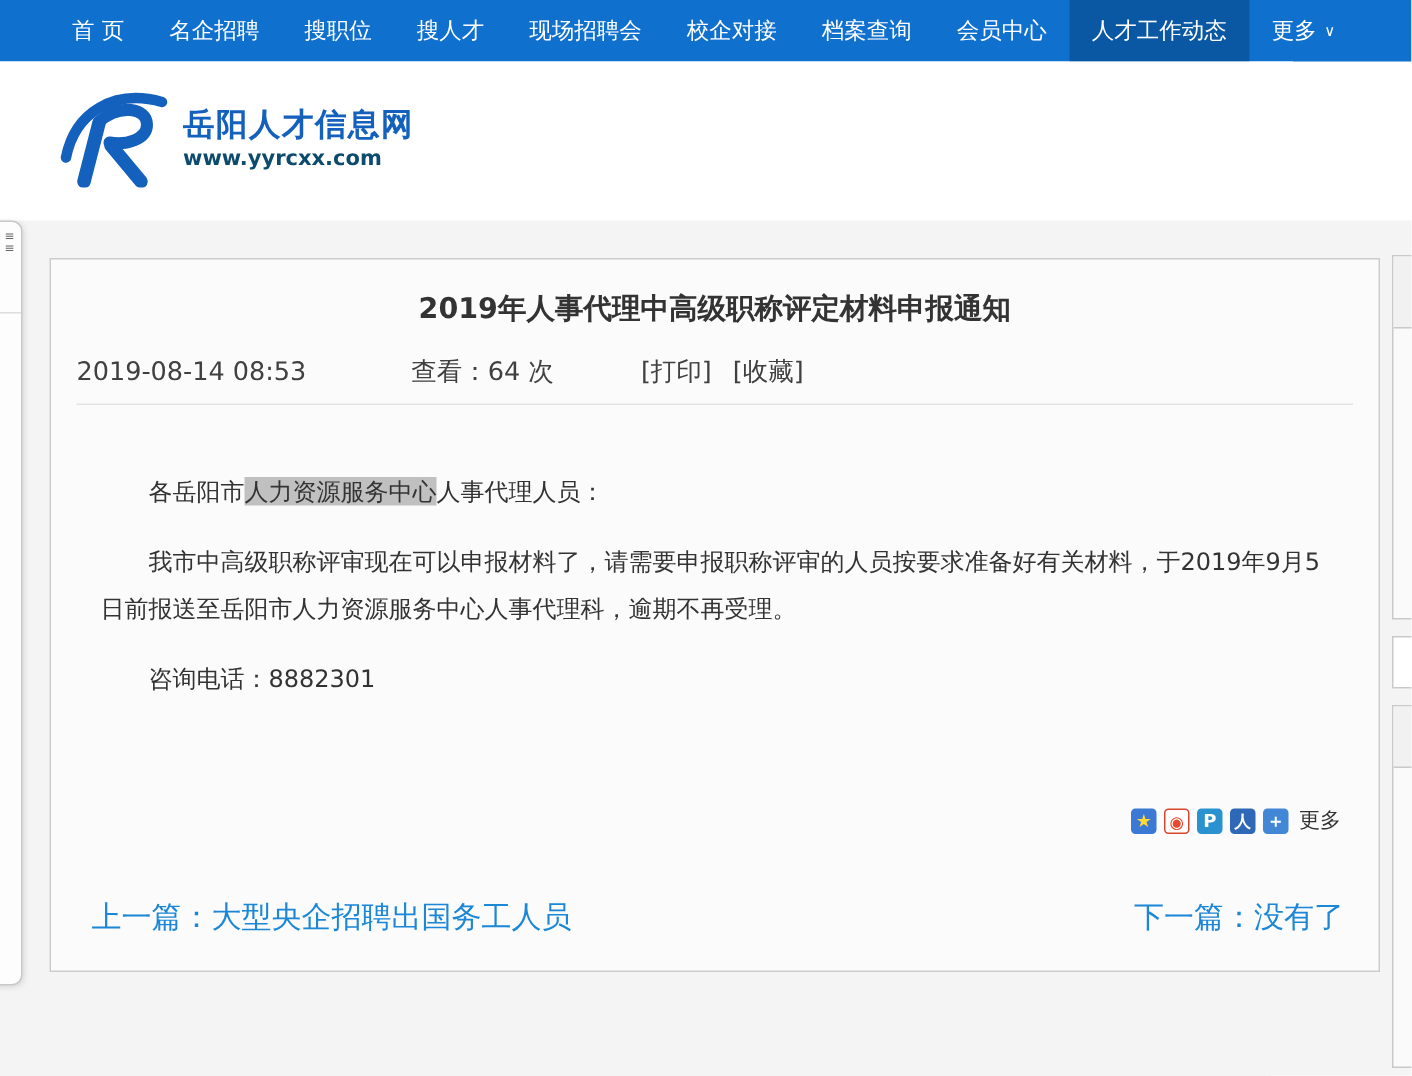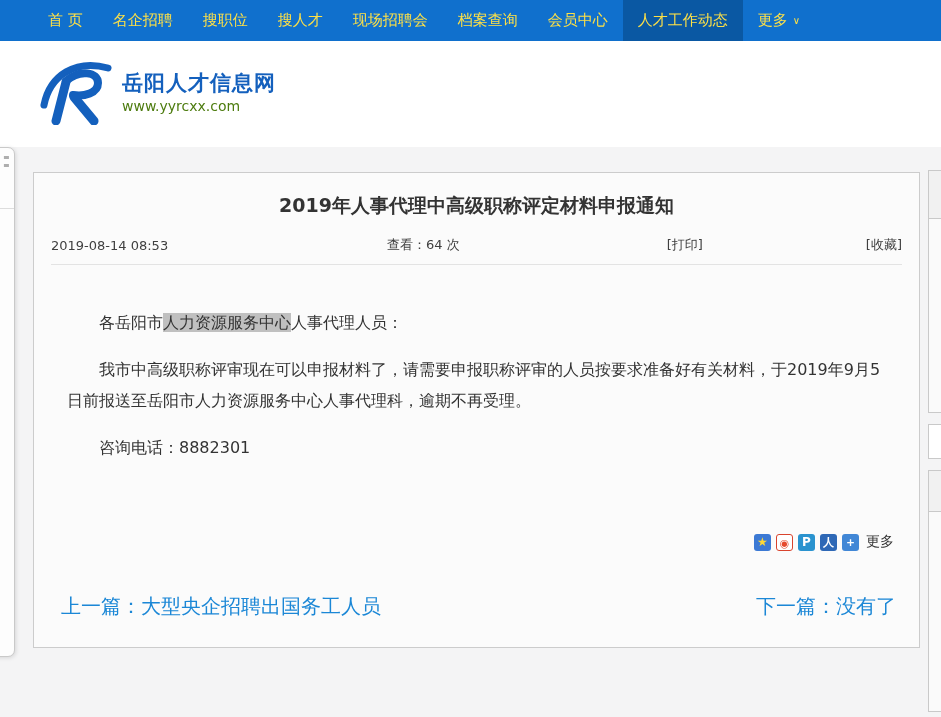--- a/index.html
+++ b/index.html
@@ -8,30 +8,30 @@
     background:#ffffff;
     font-family:"DejaVu Sans","Liberation Sans",sans-serif;
     color:#333;
   }
   
   .navbar{
     position:absolute;top:0;left:0;width:941px;height:41px;
     background:#1070cd;display:flex;align-items:stretch;padding-left:33px;box-sizing:border-box;
   }
   .nav-item{
-    color:#fde047;font-size:15px;line-height:41px;padding:0 15px;white-space:nowrap;cursor:pointer;
+    color:#ffffff;font-size:15px;line-height:41px;padding:0 15px;white-space:nowrap;cursor:pointer;
   }
   .nav-item.active{background:#0a58a3}
   .nav-chevron{font-size:10px;margin-left:5px;vertical-align:1px}
   
   .site-header{position:absolute;top:41px;left:0;width:862px;height:106px;background:#fff}
   .logo{position:absolute;left:40px;top:18px;display:flex;align-items:center;cursor:pointer}
   .logo-text{margin-left:10px}
   .site-name{font-size:21px;font-weight:bold;color:#1460bd;letter-spacing:1px;line-height:24px}
-  .site-url{font-size:14px;font-weight:normal;color:#4d7c0f;margin-top:3px}
+  .site-url{font-size:14px;font-weight:bold;color:#0c4a6e;margin-top:3px}
   
   .page-bg{position:absolute;top:147px;left:0;width:941px;height:570px;background:#f4f4f5}
   
   .left-panel{
     position:absolute;left:-10px;top:147px;width:25px;height:510px;
     background:#fdfdfd;border:1px solid #c9c9c9;border-radius:7px;
     box-shadow:1px 1px 4px rgba(0,0,0,.12);box-sizing:border-box;
   }
   .lp-icons{padding:6px 0 0 12px;color:#666;font-size:8px;line-height:8px}
   .lp-divider{margin-top:38px;border-bottom:1px solid #ddd;width:100%}
@@ -42,21 +42,21 @@
   .rp-c{top:470px;height:242px}
   .rp-header{height:47px;background:#f1f1f1;border-bottom:1px solid #c9c9c9}
   .rp-header.small{height:40px}
   
   .content-box{
     position:absolute;left:33px;top:172px;width:887px;height:476px;
     background:#fbfbfb;border:1px solid #ccc;box-sizing:border-box;
     padding:0 17px;overflow:hidden;
   }
   .article-title{margin:20px 0 0 0;text-align:center;font-size:19px;font-weight:bold;color:#333}
-  .meta-row{margin-top:17px;display:flex;justify-content:space-between;align-items:center;font-size:13px;color:#404040}
+  .meta-row{margin-top:17px;display:flex;justify-content:flex-start;align-items:center;font-size:17px;color:#404040}
   .meta-date{margin-right:70px}
   .meta-views{margin-right:58px}
   .meta-link{color:#404040;cursor:pointer;text-decoration:none}
   .meta-link + .meta-link{margin-left:14px}
   .meta-divider{margin-top:10px;border-bottom:1px solid #e3e3e3}
   .para{margin:16px;font-size:16px;color:#333;line-height:31px;text-indent:2em}
   .para.salutation{margin-top:42px}
   .para.body-text{margin-top:7px}
   .para.phone{margin-top:7px}
   .hl{background:#c0c0c0}
@@ -78,20 +78,21 @@
 </style>
 </head>
 <body>
 
 <div class="navbar">
   <div class="nav-item">首 页</div>
   <div class="nav-item">名企招聘</div>
   <div class="nav-item">搜职位</div>
   <div class="nav-item">搜人才</div>
   <div class="nav-item">现场招聘会</div>
+  <div class="nav-item">校企对接</div>
   <div class="nav-item">档案查询</div>
   <div class="nav-item">会员中心</div>
   <div class="nav-item active">人才工作动态</div>
   <div class="nav-item"><span>更多</span><span class="nav-chevron">∨</span></div>
 </div>
 
 <div class="site-header">
   <div class="logo">
     <svg width="72" height="66" viewBox="0 0 72 66">
       <path d="M4 46 C10 16 36 0 68 9" stroke="#1460bd" stroke-width="7" fill="none" stroke-linecap="round"></path>

